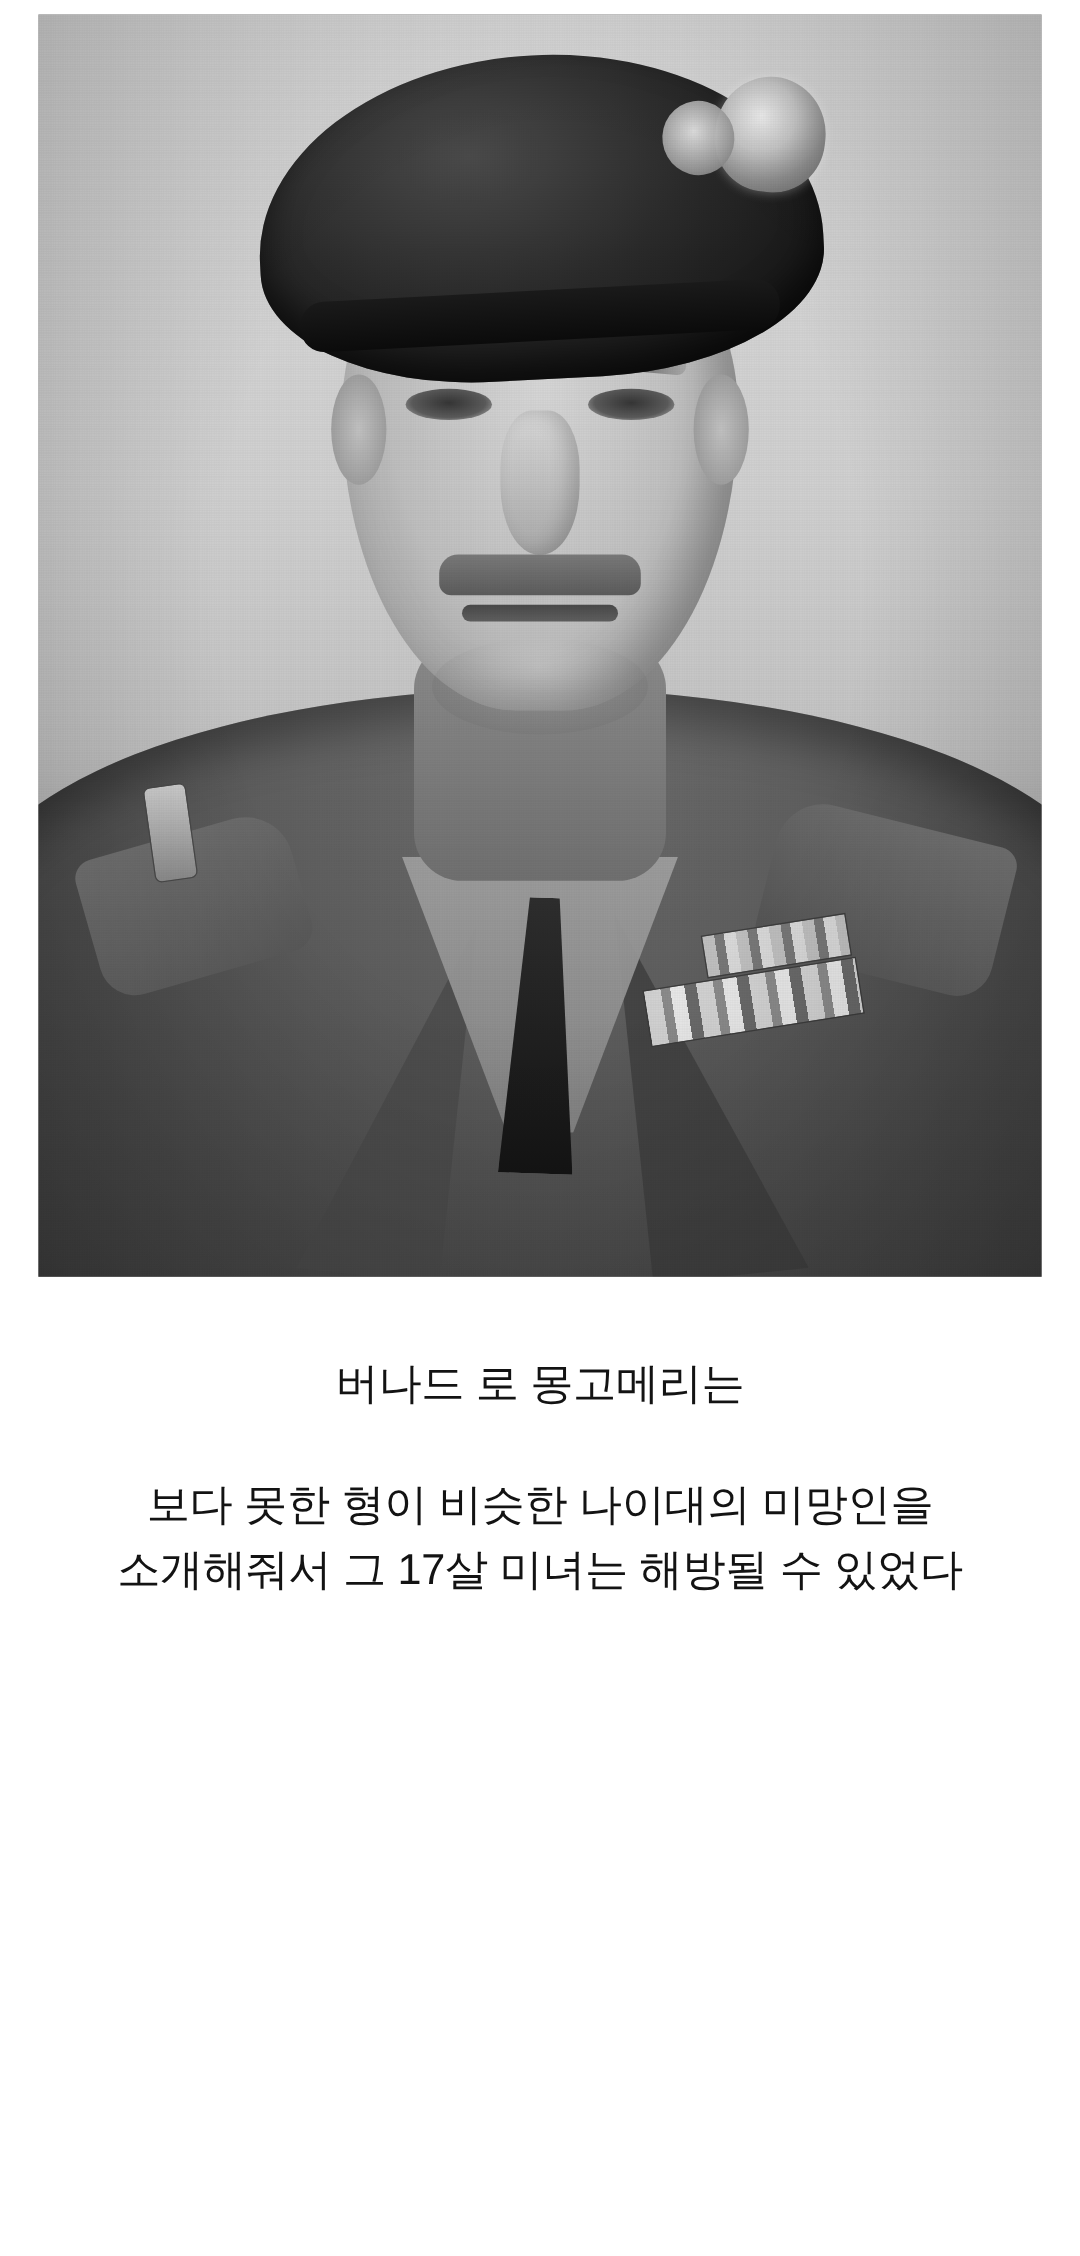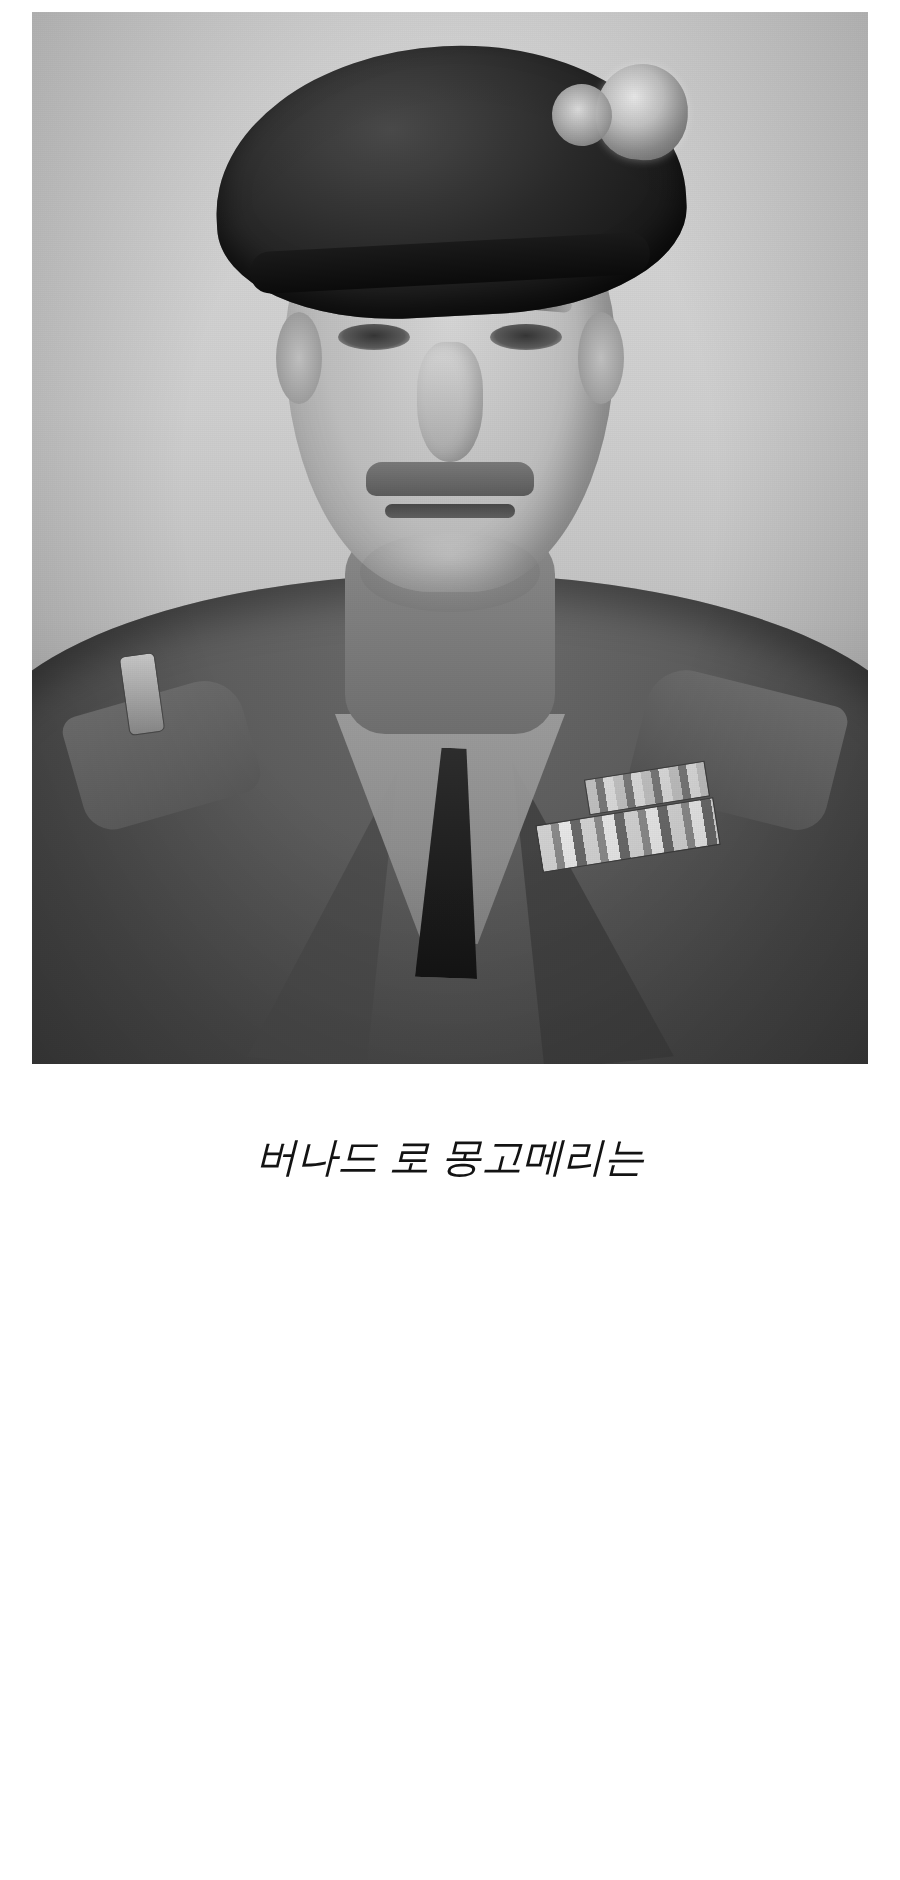--- a/index.html
+++ b/index.html
@@ -310,26 +310,25 @@
   
   .caption {
     width: 836px;
     margin: 0 auto;
     padding: 62px 34px 60px 34px;
     box-sizing: border-box;
     text-align: center;
     color: #131313;
   }
   .cap-line {
-    font-size: 41px;
+    font-size: 36px;
     line-height: 1.52;
     letter-spacing: -0.3px;
     margin: 0 0 46px 0;
     word-break: keep-all;
-    font-style: italic;
   }
   .cap-line:last-child { margin-bottom: 0; }
 </style>
 </head>
 <body>
 
 <div class="page">
 
   <div class="photo-wrap">
     <div class="photo">
@@ -362,15 +361,16 @@
       <div class="cap-badge"></div>
       <div class="cap-badge2"></div>
 
       <div class="grain"></div>
       <div class="vignette"></div>
     </div>
   </div>
 
   <div class="caption">
     <p class="cap-line">버나드 로 몽고메리는</p>
+    <p class="cap-line">보다 못한 형이 비슷한 나이대의 미망인을 소개해줘서 그 17살 미녀는 해방될 수 있었다</p>
   </div>
 
 </div>
 
 </body></html>

